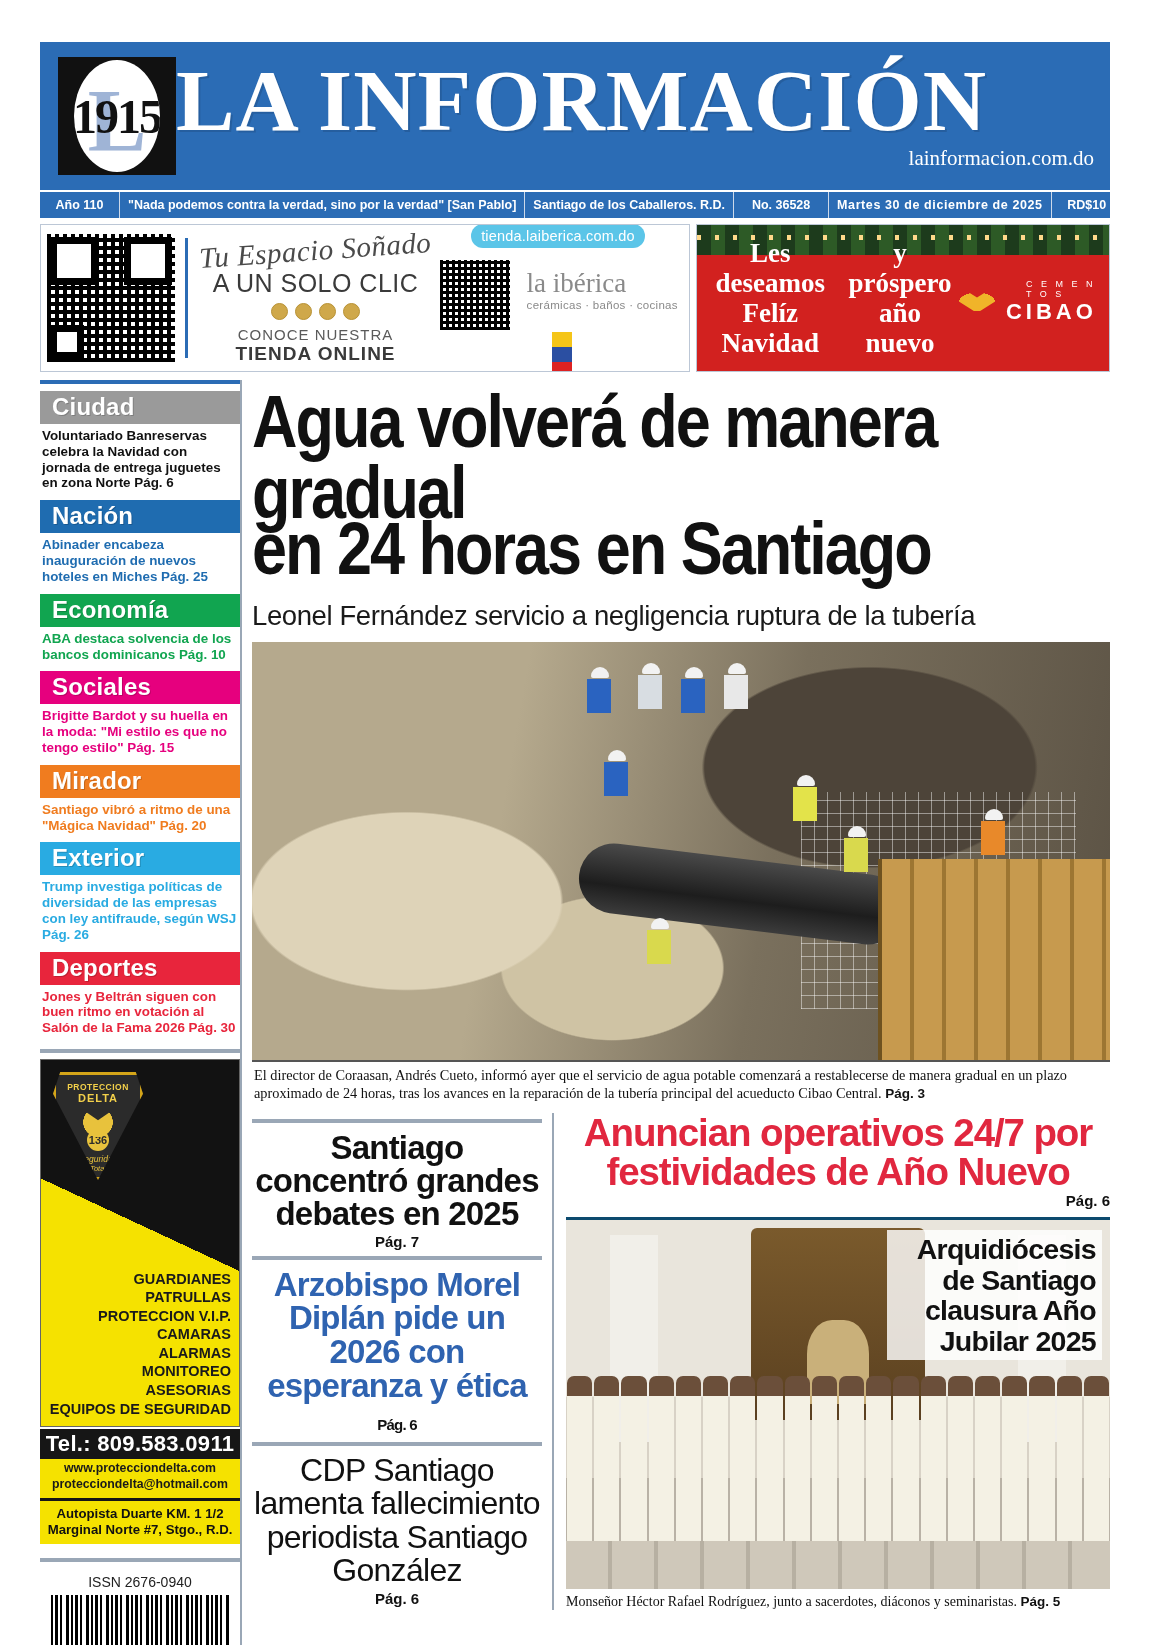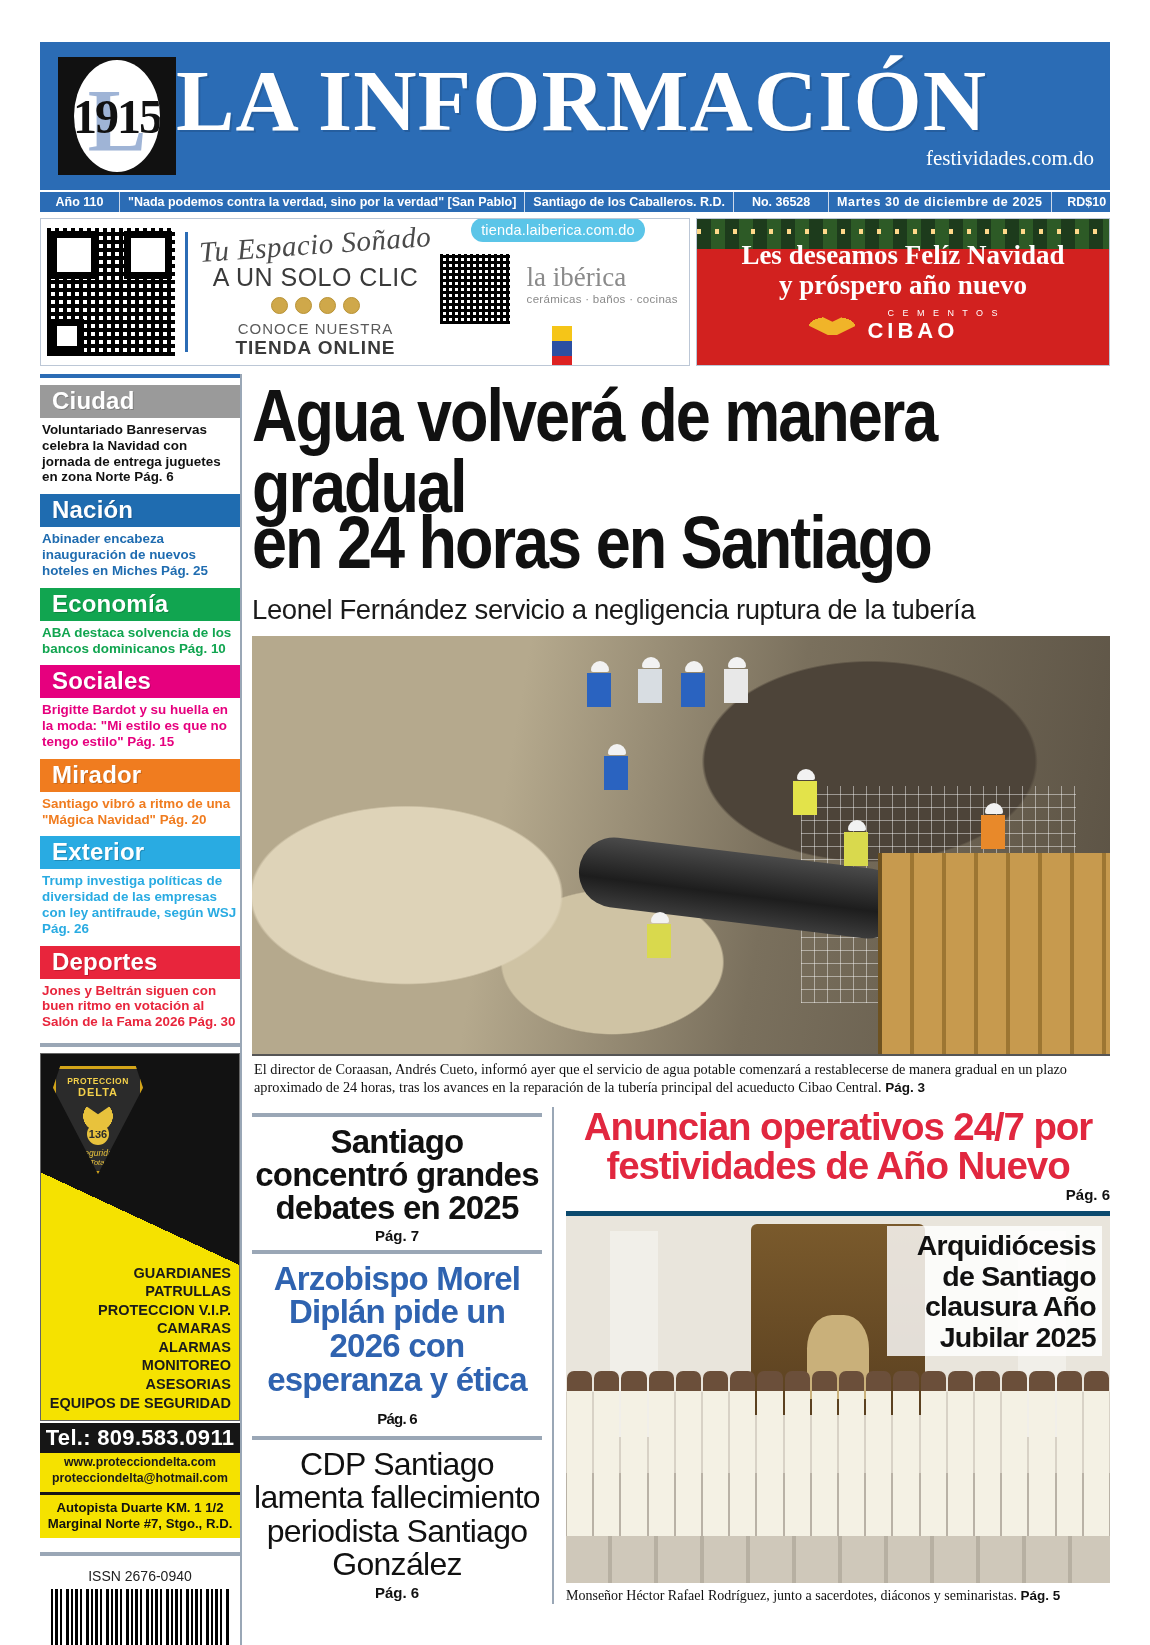--- a/index.html
+++ b/index.html
@@ -54,21 +54,21 @@
     transform-origin: left center;
   }
   .mast-url {
     text-align: right;
     font-family: "Liberation Serif", serif;
     font-size: 21px; color: #fff; margin-top: 4px; padding-right: 6px;
   }
   .mast-strip {
     background: #2b6cb5; color: #fff;
     display: flex; align-items: stretch;
-    height: 22px; font-size: 12.5px; font-weight: 700;
+    height: 28px; font-size: 12.5px; font-weight: 700;
     border-top: 2px solid #fff;
   }
   .mast-strip > div {
     display: flex; align-items: center; justify-content: center;
     padding: 0 8px; border-right: 1px solid #cdd9ea;
     white-space: nowrap;
   }
   .mast-strip > div:last-child { border-right: none; }
   .ms-year { flex: 0 0 80px; }
   .ms-quote { flex: 0 0 380px; }
@@ -131,21 +131,21 @@
   .iberica-brand { display: inline-block; vertical-align: middle; margin-left: 10px; text-align: left;}
   .ib-name { font-size: 27px; color: #8a8a8a; font-family: "Liberation Serif", serif; }
   .ib-sub { font-size: 11.5px; color: #8a8a8a; letter-spacing: .3px; }
   .flagsq { display: inline-block; vertical-align: middle; margin-left: 8px; }
   .flagsq div { width: 20px; height: 15px; }
 
   .ad-cibao {
     flex: 1; margin-left: 6px; border: 1px solid #bcc7d6;
     background: linear-gradient(180deg,#2a1410 0 26px,#d2211f 26px 100%);
     position: relative; overflow: hidden;
-    display: flex; flex-direction: column; align-items: center; justify-content: center;
+    display: flex; flex-direction: row; align-items: center; justify-content: center;
   }
   .garland { position: absolute; top:0; left:0; right:0; height: 30px;
     background: repeating-linear-gradient(90deg,#1d3b1c 0 14px,#2d5a26 14px 28px);
   }
   .garland::after{ content:""; position:absolute; top:10px; left:0; right:0; height:5px;
     background: repeating-linear-gradient(90deg,#ffd98a 0 4px,transparent 4px 18px); }
   .cibao-l1, .cibao-l2 {
     font-family: "Liberation Serif", serif; color: #fff; font-weight: 700;
     font-size: 27px; line-height: 1.12; text-align: center; z-index: 2;
   }
@@ -281,21 +281,21 @@
   .pag-c { text-align: center; font-size: 15px; font-weight: 700; margin-top: 3px; color:#111;}
   .pag-inline { font-size: 15px; font-weight: 700; }
 
   .red-head {
     color: #e1273f; font-weight: 700; font-size: 38.5px; line-height: 1.02;
     text-align: center; letter-spacing: -1.1px;
   }
   .red-pag { text-align: right; font-size: 15px; font-weight: 700; color: #111; margin-top: 1px; }
 
   .church-wrap { position: relative; margin-top: 8px; height: 372px; overflow: hidden;
-    border-top: 5px solid #0c4a6e; }
+    border-top: 3px solid #0c4a6e; }
   .church {
     position: absolute; inset: 0;
     background: linear-gradient(180deg,#e9e5dc 0 48%, #d8d2c6 48% 70%, #b9b2a6 70% 100%);
   }
   .altar { position: absolute; left: 34%; top: 2%; width: 32%; height: 52%;
     background: linear-gradient(180deg,#7a5a2c,#5a4020);
     border-radius: 6px 6px 0 0; }
   .altar::after { content:""; position:absolute; left: 32%; top: 48%; width: 36%; height: 44%;
     background: #c9b07a; border-radius: 40% 40% 4% 4%;}
   .pillar-l, .pillar-r { position: absolute; top: 4%; width: 9%; height: 56%; background:#f1efe9; }
@@ -323,21 +323,21 @@
 
   <div class="masthead">
     <div class="logo-1915">
       <div class="logo-oval">
         <span class="logo-L">L</span>
         <span class="logo-year">1915</span>
       </div>
     </div>
     <div class="mast-title-wrap">
       <div class="mast-title">LA INFORMACIÓN</div>
-      <div class="mast-url">festividades.com.do</div>
+      <div class="mast-url">lainformacion.com.do</div>
     </div>
   </div>
 
   <div class="mast-strip">
     <div class="ms-year">Año 110</div>
     <div class="ms-quote">"Nada podemos contra la verdad, sino por la verdad"  [San Pablo]</div>
     <div class="ms-city">Santiago de los Caballeros. R.D.</div>
     <div class="ms-num">No. 36528</div>
     <div class="ms-date">Martes  30  de  diciembre  de  2025</div>
     <div class="ms-price">RD$10</div>

